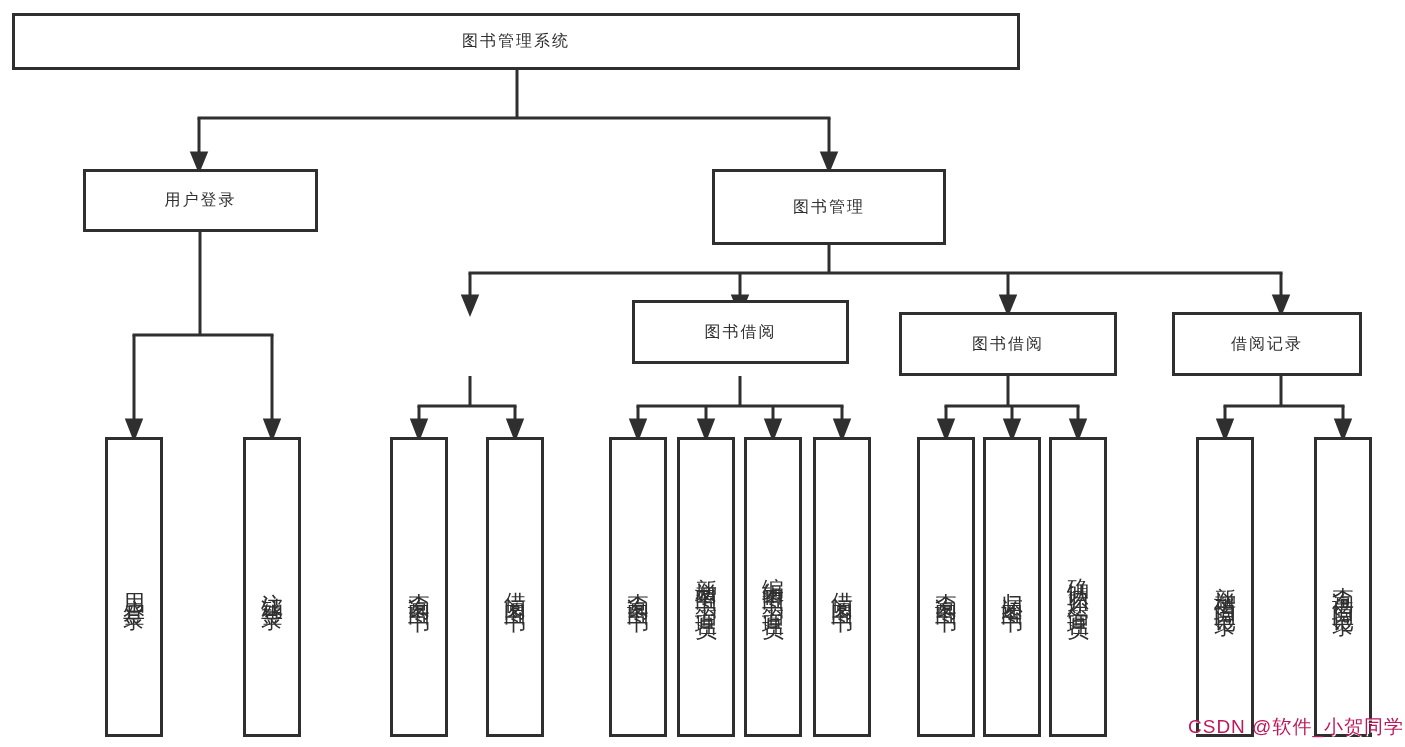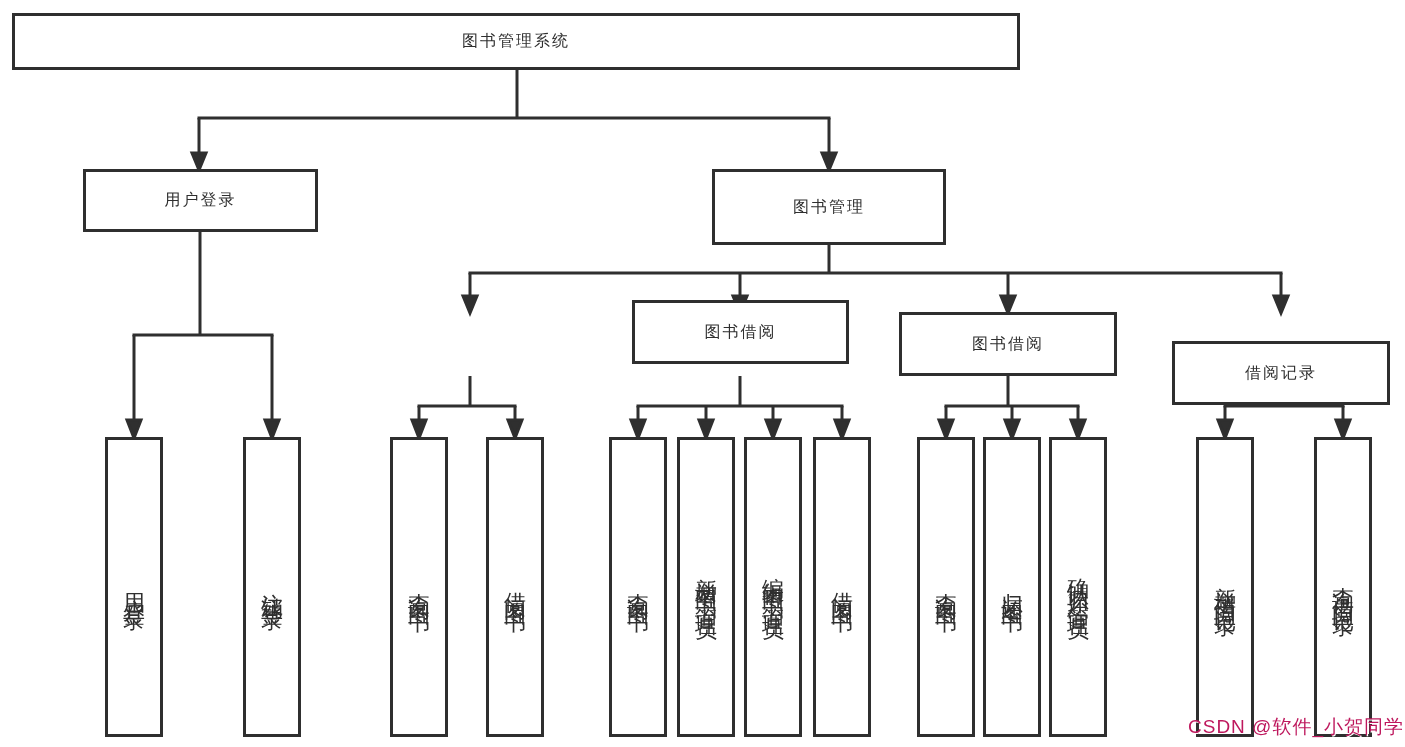--- a/index.html
+++ b/index.html
@@ -44,21 +44,21 @@
     line-height: 1;
     white-space: nowrap;
   }
   
   .n-root            { left: 12px;   top: 13px;  width: 1008px; height: 57px; }
   .n-user-login      { left: 83px;   top: 169px; width: 235px;  height: 63px; }
   .n-book-mgmt       { left: 712px;  top: 169px; width: 234px;  height: 76px; }
   .n-new-book-rec    { left: 361px;  top: 312px; width: 218px;  height: 64px; }
   .n-book-borrow     { left: 632px;  top: 300px; width: 217px;  height: 64px; }
   .n-current-borrow  { left: 899px;  top: 312px; width: 218px;  height: 64px; }
-  .n-borrow-record   { left: 1172px; top: 312px; width: 218px;  height: 64px; margin-top: 29px; }
+  .n-borrow-record   { left: 1172px; top: 312px; width: 190px;  height: 64px; }
   .l1  { left: 105px;  top: 437px; width: 58px; height: 300px; }
   .l2  { left: 243px;  top: 437px; width: 58px; height: 300px; }
   .l3  { left: 390px;  top: 437px; width: 58px; height: 300px; }
   .l4  { left: 486px;  top: 437px; width: 58px; height: 300px; }
   .l5  { left: 609px;  top: 437px; width: 58px; height: 300px; }
   .l6  { left: 677px;  top: 437px; width: 58px; height: 300px; }
   .l7  { left: 744px;  top: 437px; width: 58px; height: 300px; }
   .l8  { left: 813px;  top: 437px; width: 58px; height: 300px; }
   .l9  { left: 917px;  top: 437px; width: 58px; height: 300px; }
   .l10 { left: 983px;  top: 437px; width: 58px; height: 300px; }

